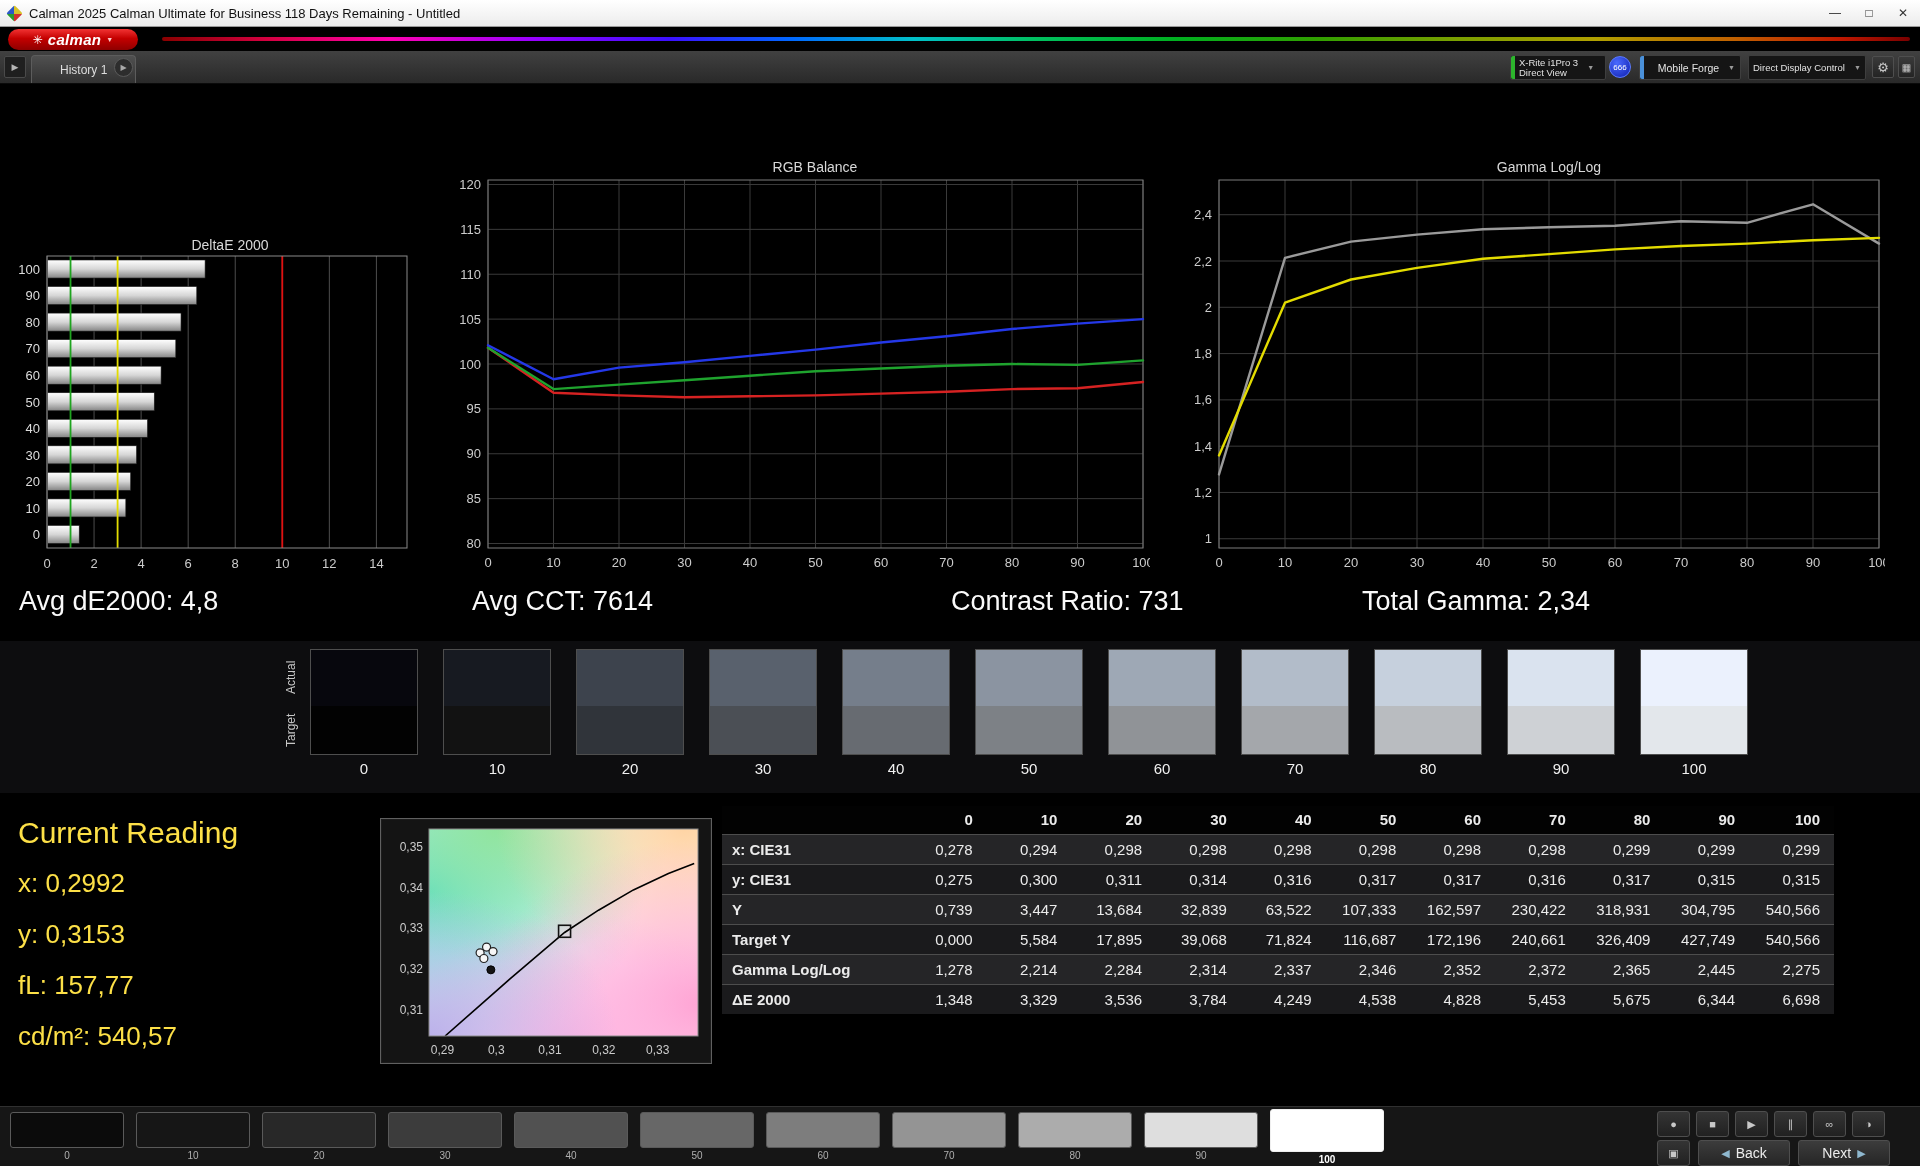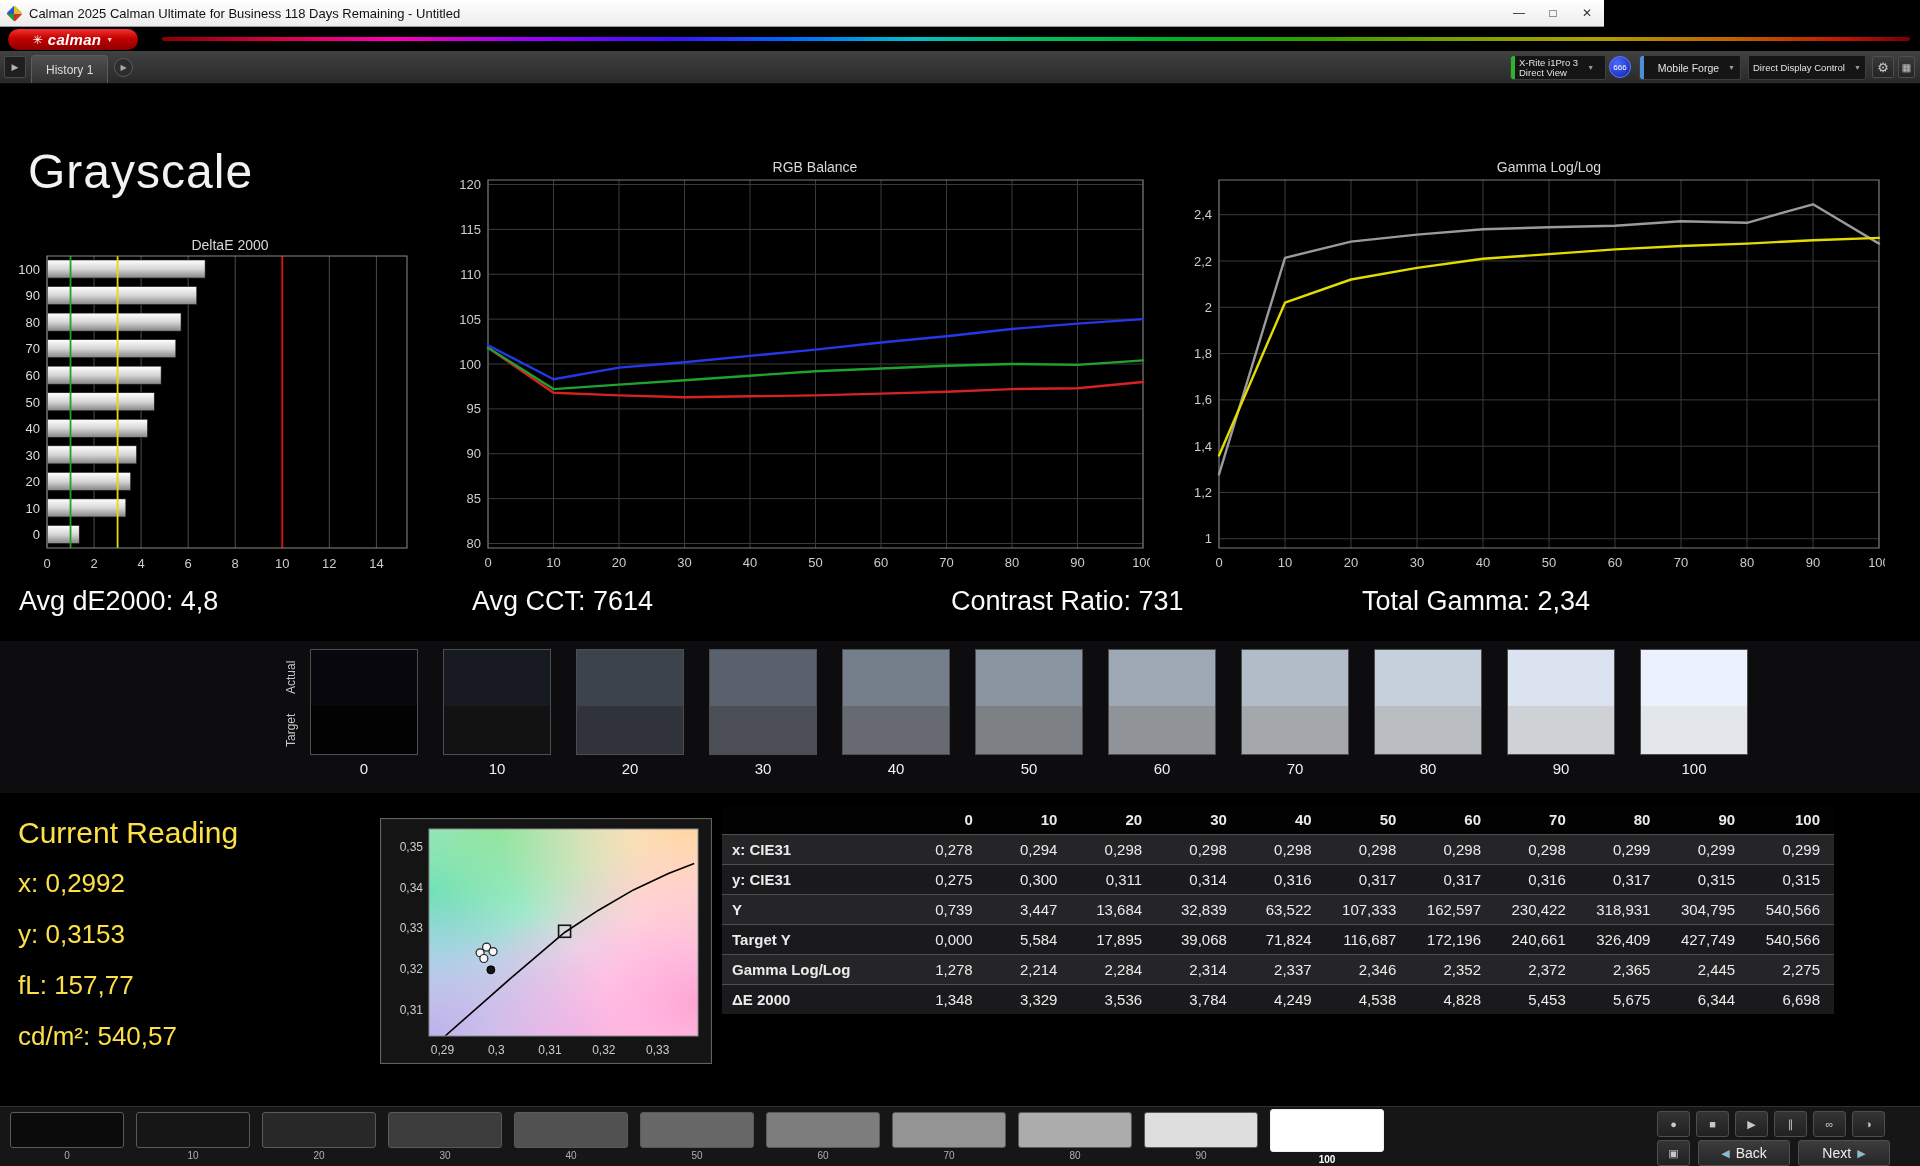--- a/index.html
+++ b/index.html
@@ -1,20 +1,20 @@
 <!DOCTYPE html>
 <html><head>
 <meta charset="utf-8">
 <style>
   * { margin:0; padding:0; box-sizing:border-box; }
   html,body { width:1920px; height:1166px; background:#000; font-family:"Liberation Sans",sans-serif; overflow:hidden; }
   #app { position:relative; width:1920px; height:1166px; background:#000; overflow:hidden; }
 
   
-  #titlebar { position:absolute; left:0; top:0; width:1604px; height:27px;
+  #titlebar { position:absolute; left:0; top:0; width:1920px; height:27px;
     background:linear-gradient(#ffffff,#ececec); border-bottom:1px solid #9a9a9a;
     display:flex; align-items:center; font-size:13px; color:#111; }
   #title-icon { width:13px; height:13px; margin:0 8px 0 8px; border-radius:2px;
     background:conic-gradient(from 45deg,#d23030 0 25%,#2d9a2d 0 50%,#2c58c8 0 75%,#d8c22a 0); transform:rotate(45deg) scale(.9); }
   #window-title { flex:1; white-space:nowrap; overflow:hidden; }
   #win-controls { display:flex; height:100%; }
   .win-btn { width:34px; display:flex; align-items:center; justify-content:center; color:#333; font-size:12px; }
 
   
   #logobar { position:absolute; top:28px; left:0; width:1920px; height:23px; background:#000; }
@@ -26,21 +26,21 @@
   #brand-caret { color:#ffcaca; font-size:7px; }
   #spectrum-bar { position:absolute; left:162px; top:9px; width:1748px; height:4px; border-radius:2px;
     background:linear-gradient(90deg,#8a0000 0%,#d40040 6%,#ff00b0 13%,#9b00ff 21%,#3c10ff 29%,#0068ff 36%,#00c0c8 43%,#00c060 50%,#00b020 58%,#30a000 66%,#7aa000 74%,#b0a000 82%,#c06000 90%,#c01800 96%,#7a0000 100%); }
 
   
   #tabbar { position:absolute; top:51px; left:0; width:1920px; height:33px;
     background:linear-gradient(#414141,#292929); border-bottom:1px solid #0a0a0a; }
   #history-expand { position:absolute; left:4px; top:5px; width:22px; height:22px; background:#1f1f1f;
     border:1px solid #4a4a4a; border-radius:2px; color:#b5b5b5; font-size:9px;
     display:flex; align-items:center; justify-content:center; }
-  #history-tab { position:absolute; left:31px; top:4px; height:28px; padding:0 14px;
+  #history-tab { position:absolute; left:31px; top:4px; height:28px; padding:0 28px;
     background:linear-gradient(#505050,#323232); border:1px solid #5c5c5c; border-bottom:none;
     border-radius:4px 4px 0 0; color:#ddd; font-size:12px; display:flex; align-items:center; }
   #history-nav { position:absolute; left:114px; top:7px; width:19px; height:19px; border-radius:50%;
     background:#2d2d2d; border:1px solid #5a5a5a; color:#a8a8a8; font-size:8px;
     display:flex; align-items:center; justify-content:center; }
   .drop { position:absolute; top:4px; height:25px; background:#151515; border:1px solid #3e3e3e;
     border-radius:2px; display:flex; align-items:center; color:#e2e2e2; }
   .drop .edge { align-self:stretch; width:4px; border-radius:2px 0 0 2px; }
   .caret { color:#9a9a9a; font-size:7px; padding:0 5px; }
   #meter-drop { left:1510px; width:96px; font-size:9.5px; }
@@ -184,21 +184,20 @@
       <div class="caret">▼</div>
     </div>
     <div class="tb-icon" id="settings-btn">
         <span>⚙</span>
       </div>
     <div class="tb-icon" id="layout-btn">
         <span>▦</span>
       </div>
   </div>
 
-  <div id="page-title">Grayscale</div>
 
   <div class="chart-title" id="deltae-title">DeltaE 2000</div>
   <div class="chart-title" id="rgb-title">RGB Balance</div>
   <div class="chart-title" id="gamma-title">Gamma Log/Log</div>
 
   <svg class="chart" id="deltae-svg" width="415" height="322">
       <defs>
         <linearGradient id="barGrad" x1="0" y1="0" x2="0" y2="1">
           <stop offset="0%" stop-color="#ffffff"></stop>
           <stop offset="50%" stop-color="#d6d6d6"></stop>

